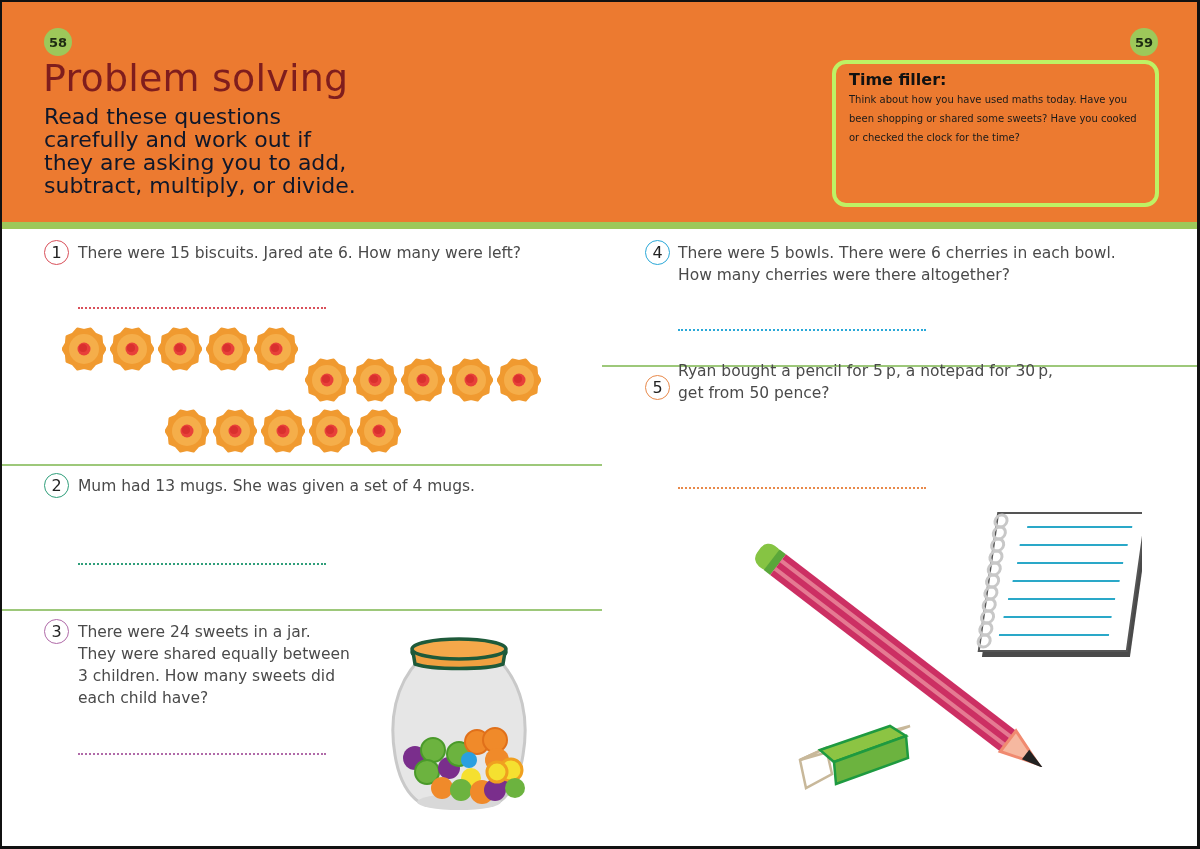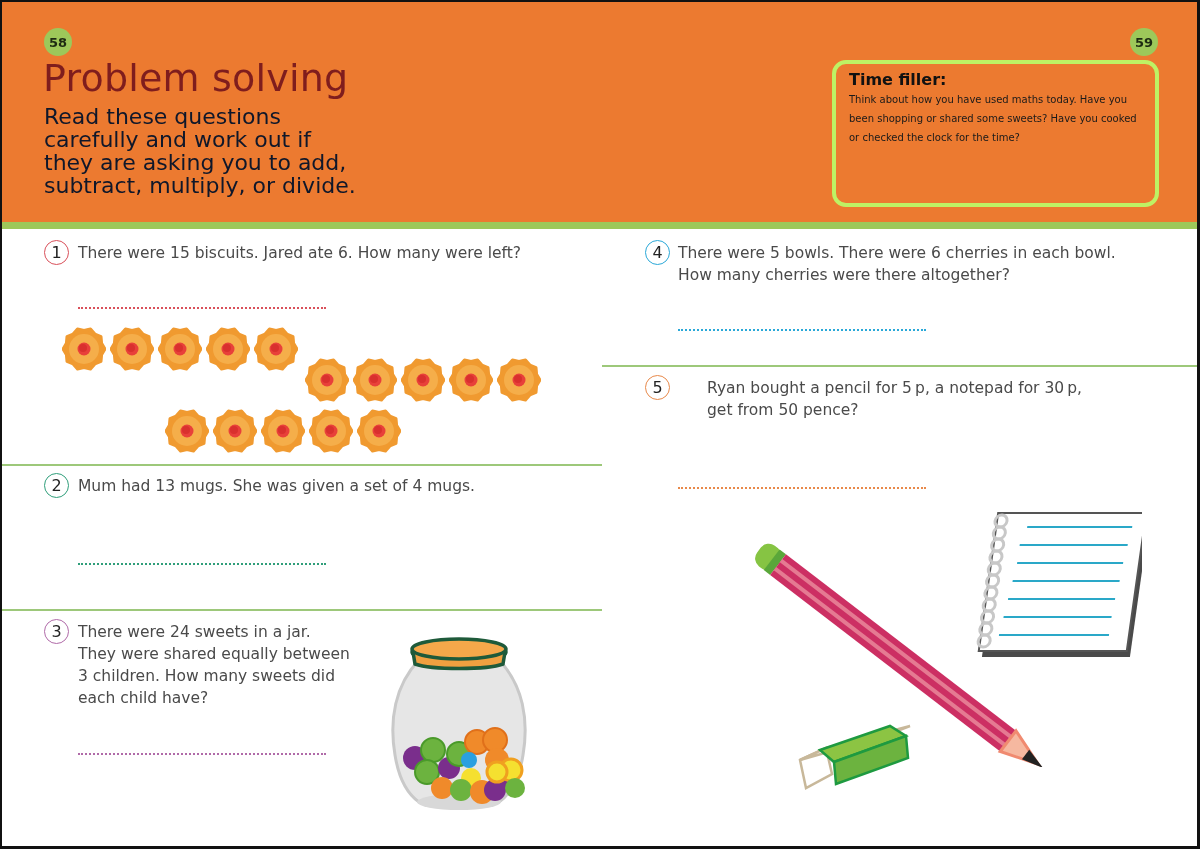--- a/index.html
+++ b/index.html
@@ -208,21 +208,21 @@
     <div class="q-num" style="left:643px; top:238px; border-color:#2aa8d8;">4</div>
     <div class="q q-text" style="left:676px; top:240px;">
       <div>There were 5 bowls. There were 6 cherries in each bowl.</div>
       <div>How many cherries were there altogether?</div>
     </div>
     <div class="ans-line" style="left:676px; top:327px; border-color:#2aa8d8;"></div>
   </div>
 
   <div>
     <div class="q-num" style="left:643px; top:373px; border-color:#e8894a;">5</div>
-    <div class="q q-text" style="left:676px; top:375px;margin-left:29px;">
+    <div class="q q-text" style="left:676px; top:358px;">
       <div>Ryan bought a pencil for 5 p, a notepad for 30 p,</div>
       <div>get from 50 pence?</div>
     </div>
     <div class="ans-line" style="left:676px; top:485px; border-color:#e8894a;"></div>
 
     <svg style="position:absolute; left:735px; top:530px;" width="310" height="235" viewBox="0 0 310 235">
       <g transform="translate(22,18) rotate(37.5)">
         <rect x="0" y="-13" width="24" height="26" rx="10" fill="#86c443"></rect>
         <rect x="16" y="-13" width="8" height="26" fill="#5aa73a"></rect>
         <rect x="24" y="-13" width="290" height="26" fill="#cc2f63"></rect>

